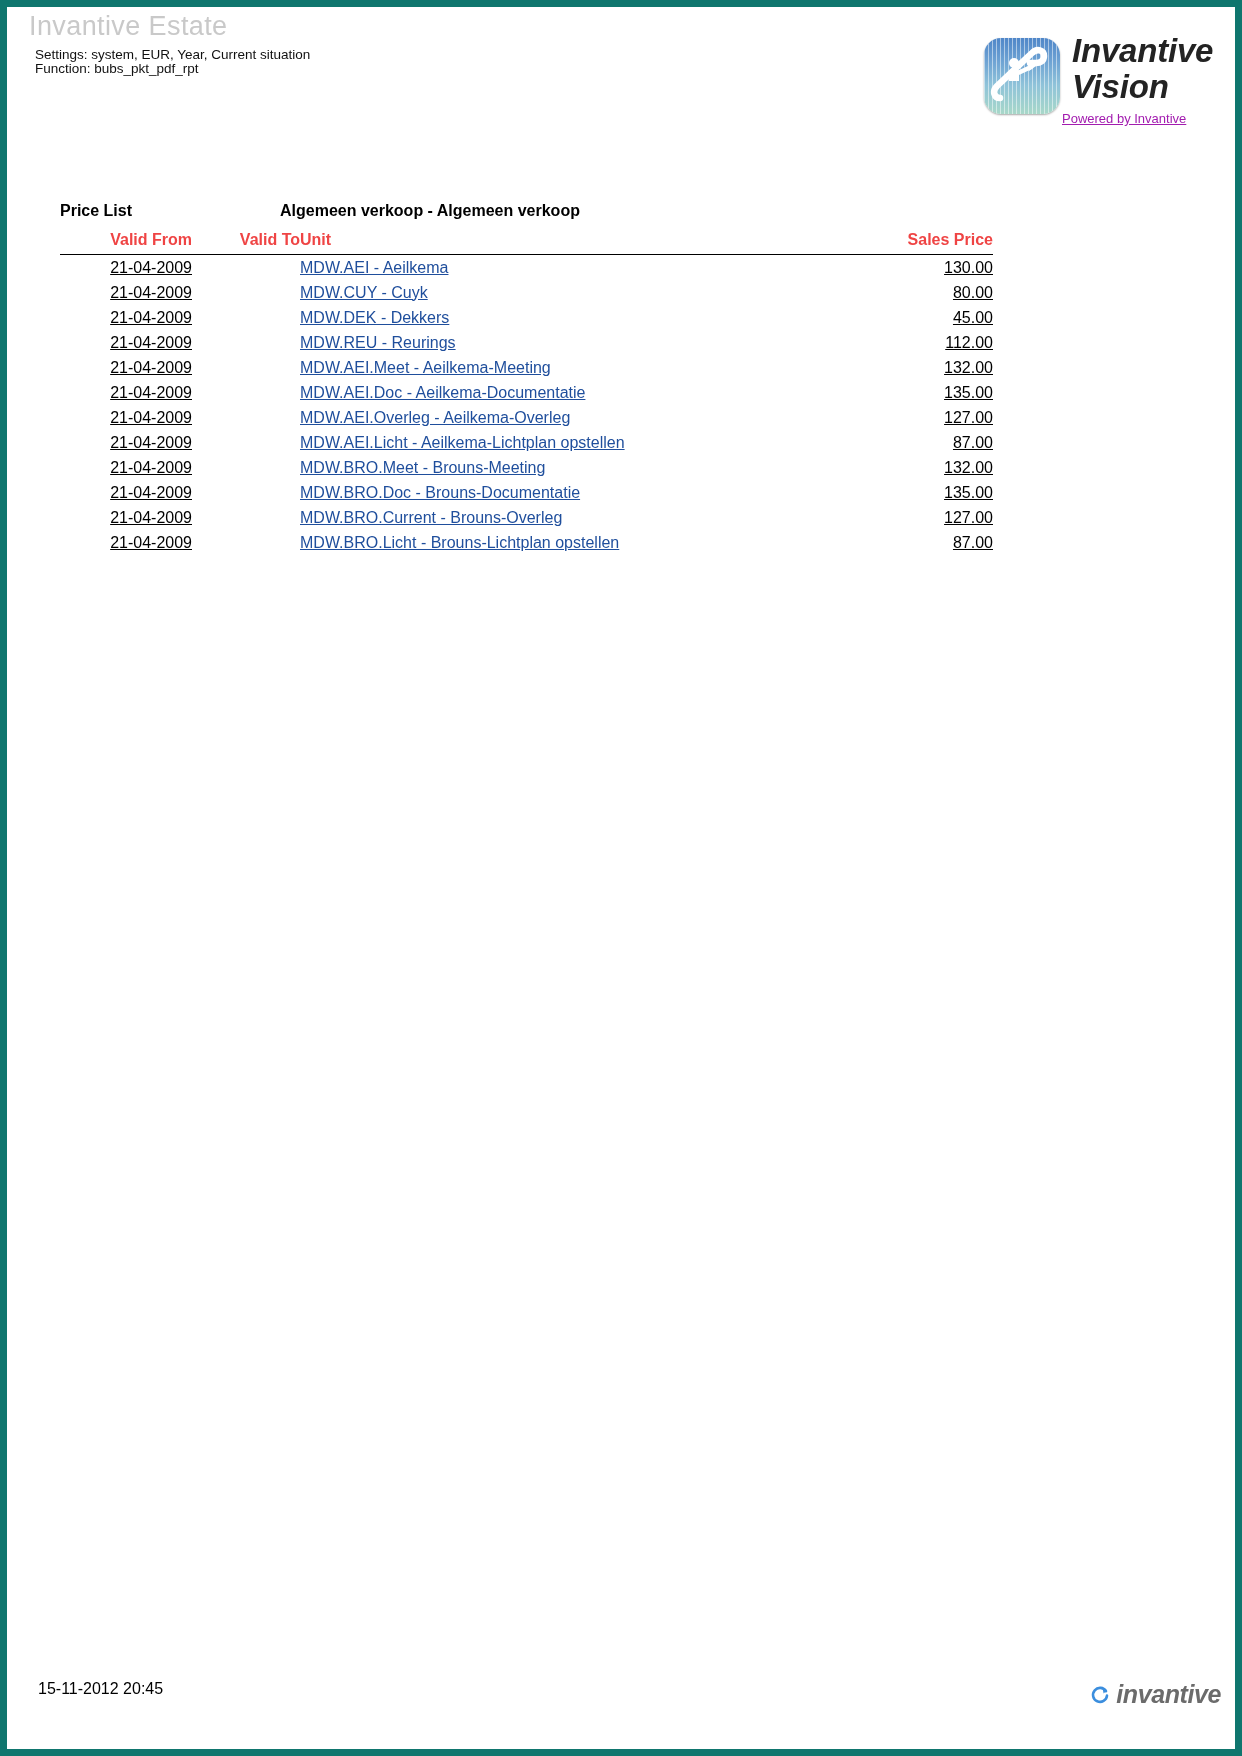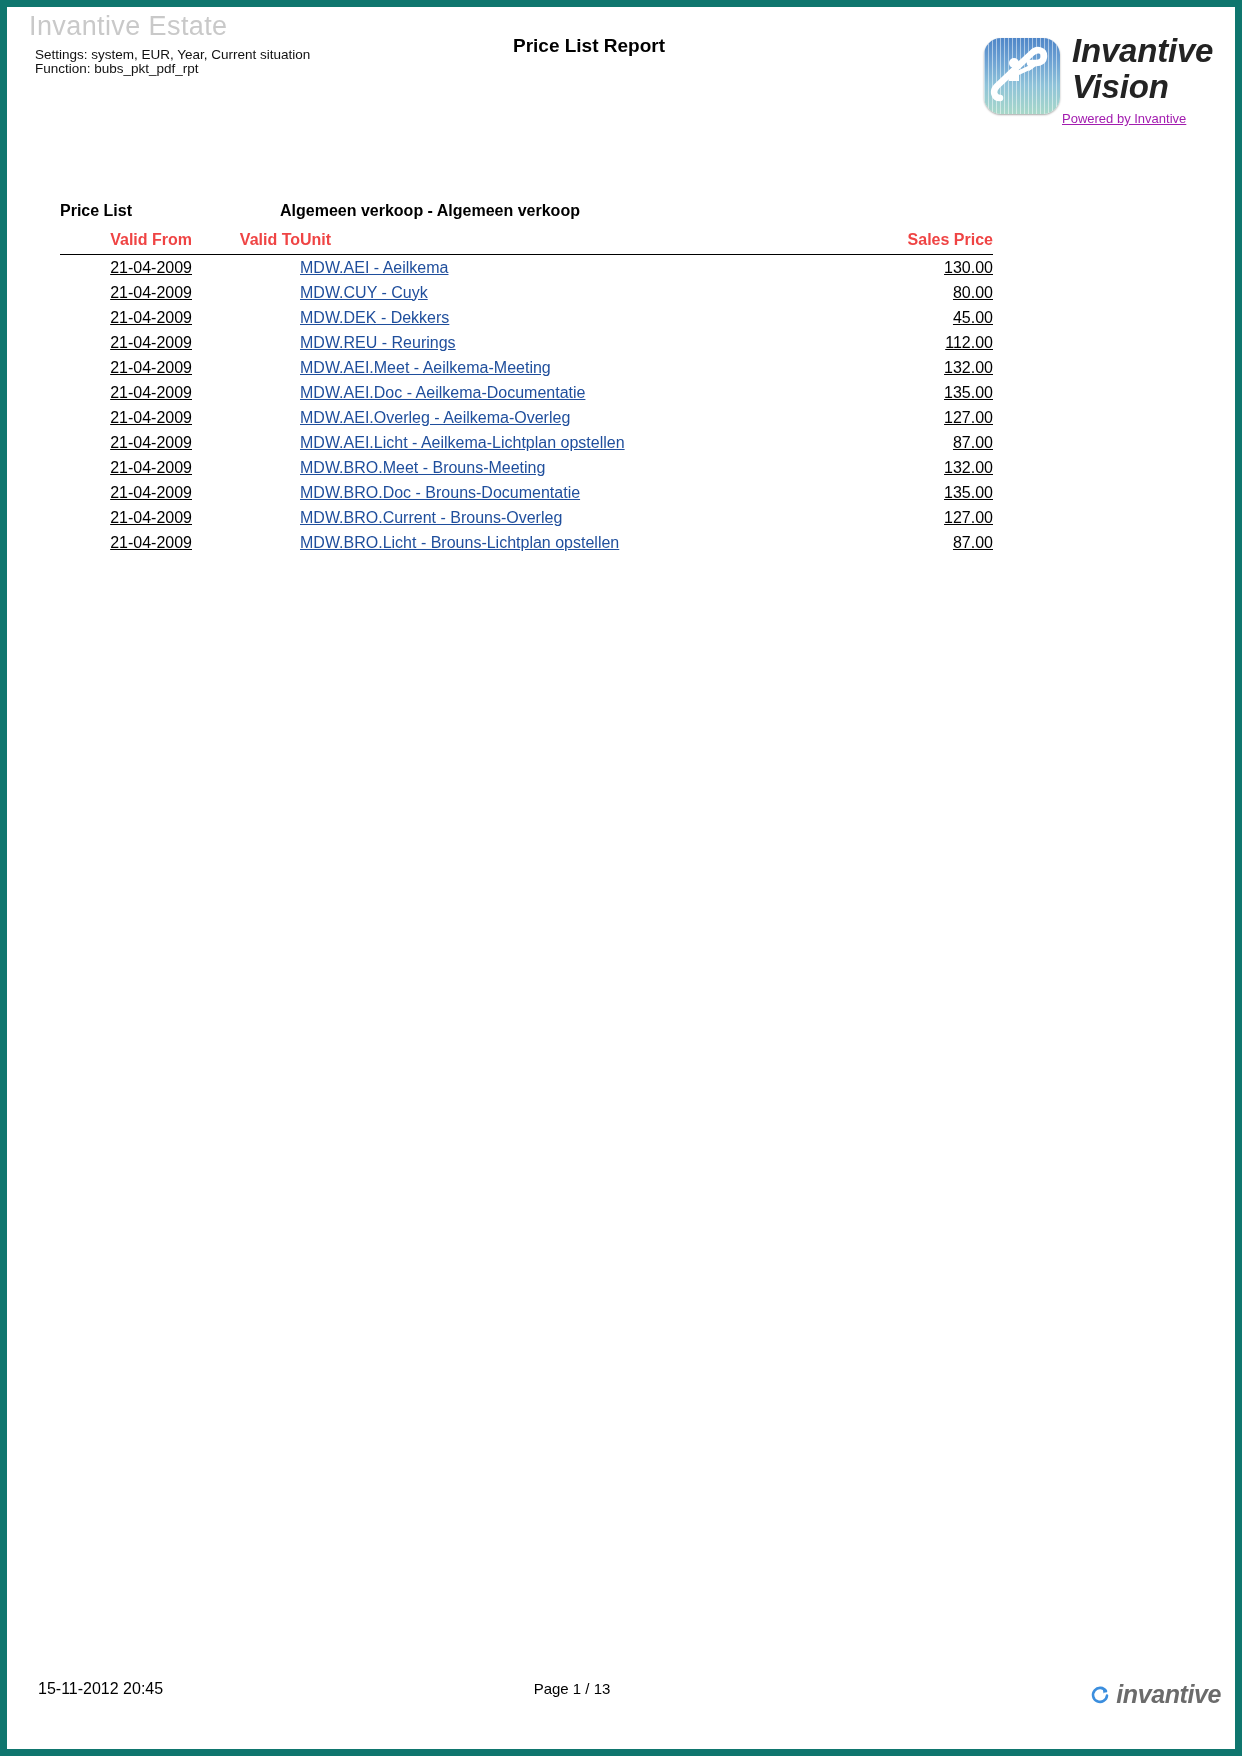--- a/index.html
+++ b/index.html
@@ -263,21 +263,20 @@
 <div class="page">
 
   <div class="header">
 
     <div class="watermark-title">Invantive Estate</div>
 
     <div class="settings-line">Settings: system, EUR, Year, Current situation</div>
 
     <div class="function-line">Function: bubs_pkt_pdf_rpt</div>
 
-    <div class="report-title">Price List Report</div>
 
     <div class="brand">
 
       <div class="brand-logo">
         <div class="stripes"></div>
         <svg width="76" height="76" viewBox="0 0 76 76" aria-hidden="true">
 
           <path d="M16 60 C10 60 8 53 13 48 L48 15 C53 10 60 12 60 18 C60 23 56 25 52 25 L46 25" fill="none" stroke="#ffffff" stroke-width="6.5" stroke-linecap="round" stroke-linejoin="round"></path>
           <path d="M16 60 C10 60 8 53 13 48 L48 15 C53 10 60 12 60 18 C60 23 56 25 52 25 L46 25" fill="none" stroke="#ffffff" stroke-width="3" opacity="0.0"></path>
 
@@ -388,21 +387,20 @@
             <td class="col-validto"></td>
             <td class="col-unit">MDW.BRO.Licht - Brouns-Lichtplan opstellen</td>
             <td class="col-price">87.00</td>
           </tr>
         </tbody>
     </table>
   </div>
 
   <div class="footer">
     <div class="footer-date">15-11-2012 20:45</div>
-    <div class="footer-page">Page 1 / 13</div>
     <div class="footer-brand">
       <span class="fb-mark">
         <svg width="20" height="20" viewBox="0 0 20 20" aria-hidden="true">
           <path d="M16 6.2 A7 7 0 1 0 17 10.6" fill="none" stroke="#3b8ede" stroke-width="2.6" stroke-linecap="round"></path>
           <path d="M12.4 2.6 L17.2 5.2 L13.6 8.4 Z" fill="#3b8ede"></path>
         </svg>
       </span>
       <span class="fb-text">invantive</span>
     </div>
   </div>

